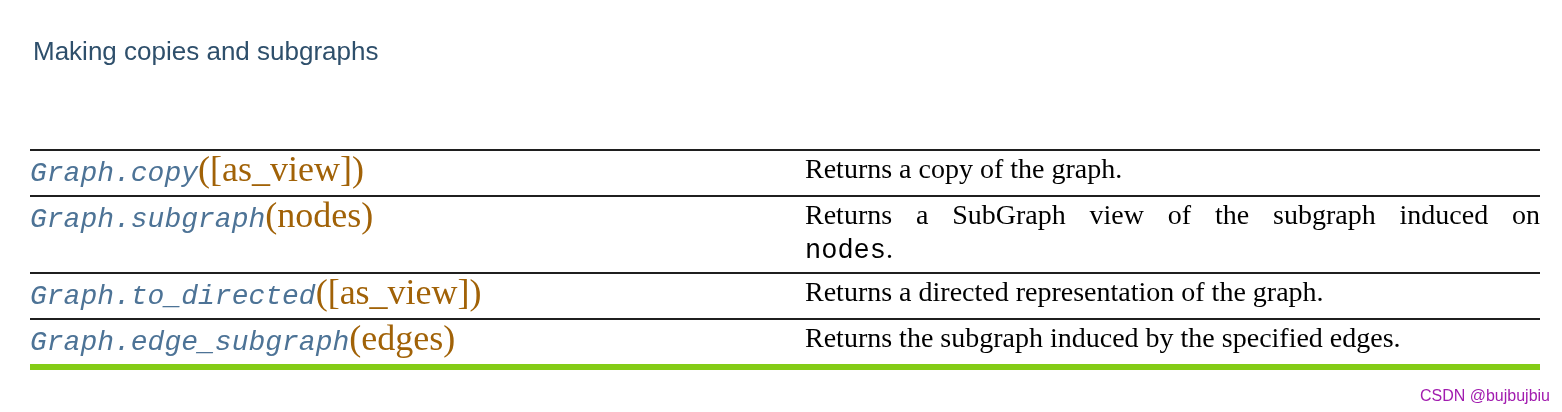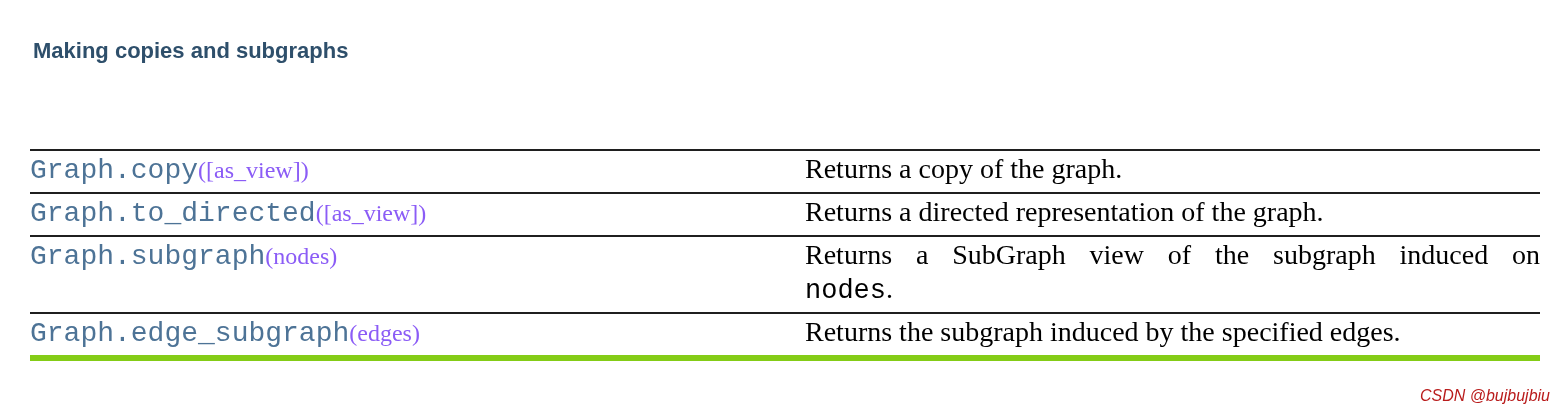--- a/index.html
+++ b/index.html
@@ -17,22 +17,22 @@
     width: 1562px;
     height: 412px;
     background: #ffffff;
   }
   .section-heading {
     position: absolute;
     left: 33px;
     top: 33px;
     margin: 0;
     font-family: "Liberation Sans", sans-serif;
-    font-weight: bold;
-    font-size: 22px;
+    font-weight: normal;
+    font-size: 26px;
     line-height: 36px;
     color: #2e4f6b;
     letter-spacing: 0px;
     white-space: nowrap;
   }
   table.methods-table {
     position: absolute;
     left: 30px;
     top: 149px;
     width: 1510px;
@@ -49,30 +49,31 @@
   }
   td.sig-cell {
     padding-left: 20px;
     font-size: 28px;
     line-height: 34px;
     color: #000000;
     white-space: nowrap;
   }
   .method-link {
     font-family: "Liberation Mono", monospace;
+    font-style: italic;
     font-size: 28px;
     color: #4d7396;
     text-decoration: none;
     cursor: pointer;
     text-align: right;
   }
   .method-args {
     font-family: "Liberation Serif", serif;
-    font-size: 24px;
-    color: #8b5cf6;
+    font-size: 36px;
+    color: #a16207;
   }
   td.desc-cell {
     padding-right: 20px;
     font-family: "Liberation Serif", serif;
     font-size: 28px;
     line-height: 34px;
     color: #000000;
   }
   .desc-line-justify {
     text-align: justify;
@@ -84,24 +85,23 @@
     font-size: 27px;
     color: #000000;
   }
   .watermark {
     position: absolute;
     top: 387px;
     right: 12px;
     font-family: "Liberation Sans", sans-serif;
     font-size: 16px;
     line-height: 18px;
-    color: #b91c1c;
+    color: #a21caf;
     white-space: nowrap;
     z-index: 5;
-    font-style: italic;
   }
 </style>
 </head>
 <body>
 
 <div class="page">
 
   <h2 class="section-heading">Making copies and subgraphs</h2>
 
   <table class="methods-table">
@@ -113,37 +113,37 @@
       <tr>
         <td class="sig-cell">
           <a class="method-link">Graph.copy</a><span class="method-args">([as_view])</span>
         </td>
         <td class="desc-cell">
           <span>Returns a copy of the graph.</span>
         </td>
       </tr>
       <tr>
         <td class="sig-cell">
-          <a class="method-link">Graph.to_directed</a><span class="method-args">([as_view])</span>
-        </td>
-        <td class="desc-cell">
-          <span>Returns a directed representation of the graph.</span>
-        </td>
-      </tr>
-      <tr>
-        <td class="sig-cell">
           <a class="method-link">Graph.subgraph</a><span class="method-args">(nodes)</span>
         </td>
         <td class="desc-cell">
           <div class="desc-line-justify">
             <span>Returns a SubGraph view of the subgraph induced on</span>
           </div>
           <div>
             <span class="inline-code">nodes</span><span>.</span>
           </div>
+        </td>
+      </tr>
+      <tr>
+        <td class="sig-cell">
+          <a class="method-link">Graph.to_directed</a><span class="method-args">([as_view])</span>
+        </td>
+        <td class="desc-cell">
+          <span>Returns a directed representation of the graph.</span>
         </td>
       </tr>
       <tr>
         <td class="sig-cell">
           <a class="method-link">Graph.edge_subgraph</a><span class="method-args">(edges)</span>
         </td>
         <td class="desc-cell">
           <span>Returns the subgraph induced by the specified edges.</span>
         </td>
       </tr>

